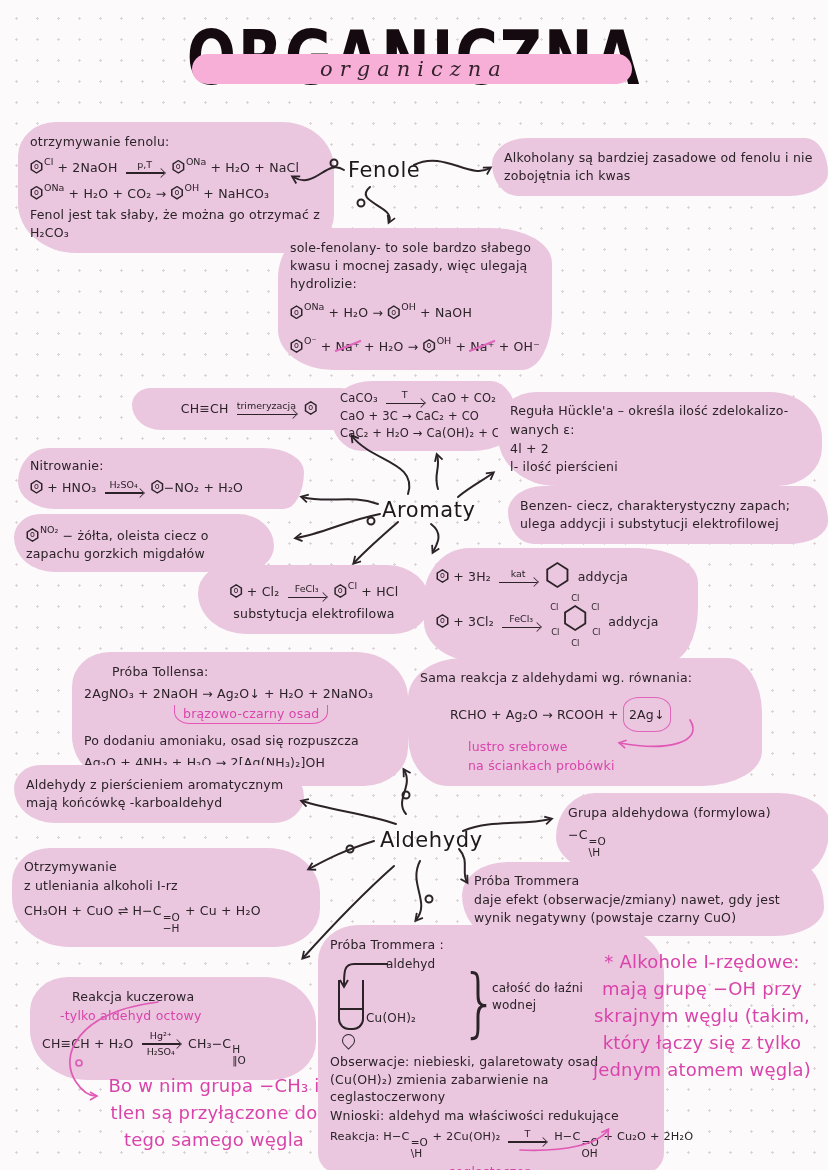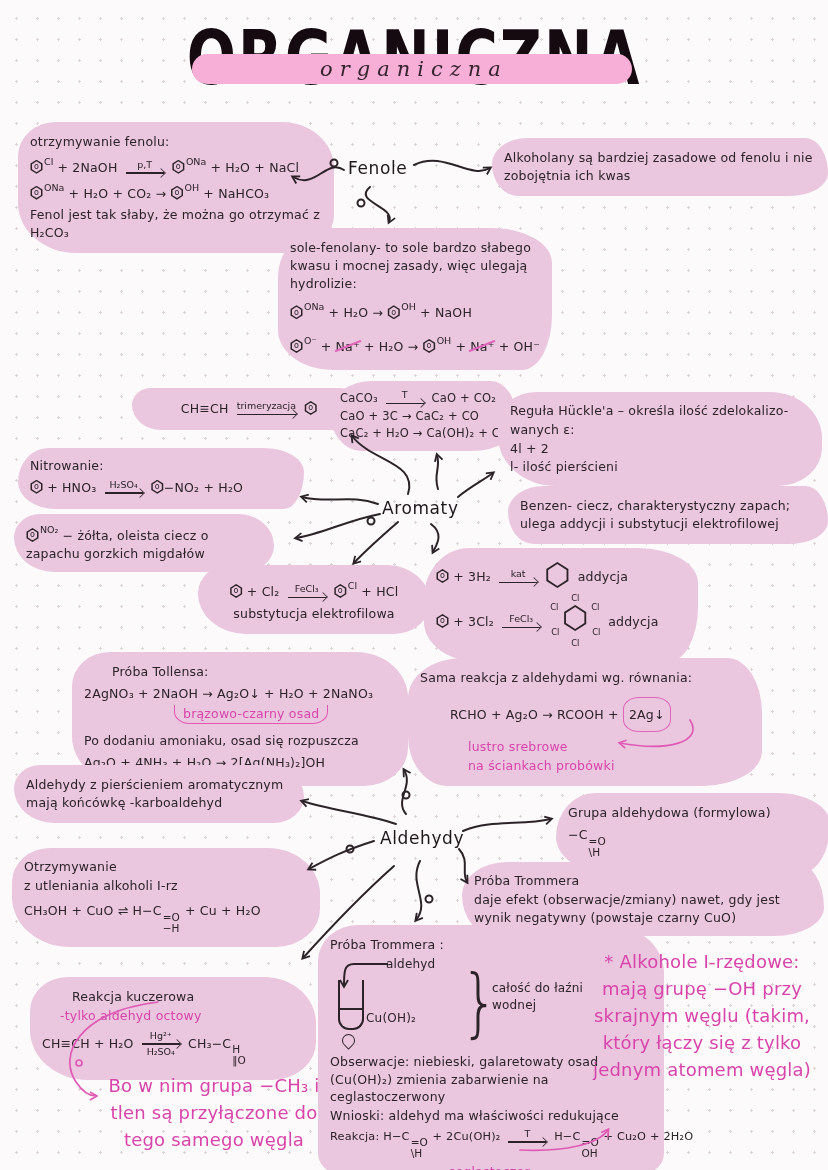--- a/index.html
+++ b/index.html
@@ -17,21 +17,21 @@
     position:absolute;z-index:1;background:#eac6df;color:#2b2328;
     padding:10px 12px;font-size:12.5px;line-height:1.42;
     border-radius:38px 52px 44px 58px / 34px 46px 38px 50px;
     letter-spacing:.2px;
   }
   .blob.r2{border-radius:55px 35px 60px 40px / 40px 55px 35px 50px;}
   .blob.r3{border-radius:45px 60px 30px 55px / 50px 35px 55px 40px;}
   .t{margin:1px 0;}
   .fx{white-space:nowrap;margin:4px 0;}
   .wrap{white-space:normal;}
-  .node{position:absolute;z-index:2;font-size:17px;letter-spacing:.6px;color:#1e181c;font-weight:500;text-align:right;}
+  .node{position:absolute;z-index:2;font-size:21px;letter-spacing:.6px;color:#1e181c;font-weight:500;text-align:right;}
   .pinktext{color:#d944ab;}
   .center{text-align:center;}
   .small{font-size:11.3px;}
   
   .title{position:absolute;left:174px;top:10px;width:480px;height:100px;z-index:1;text-align:center;}
   .title .big{
     position:absolute;left:0;right:0;top:4px;margin:0;font-size:58px;font-weight:bold;
     letter-spacing:2px;color:#150a10;transform:scaleY(1.3);transform-origin:top;z-index:1;white-space:nowrap;
   }
   .title .band{position:absolute;left:18px;right:22px;top:44px;height:30px;background:#f8afd7;border-radius:18px;z-index:2;}

